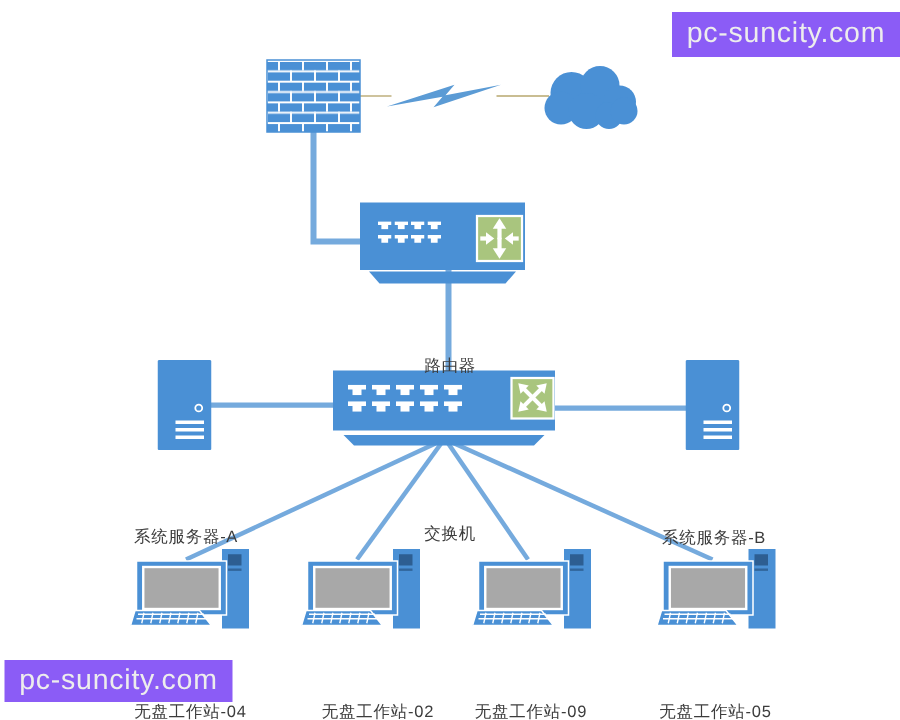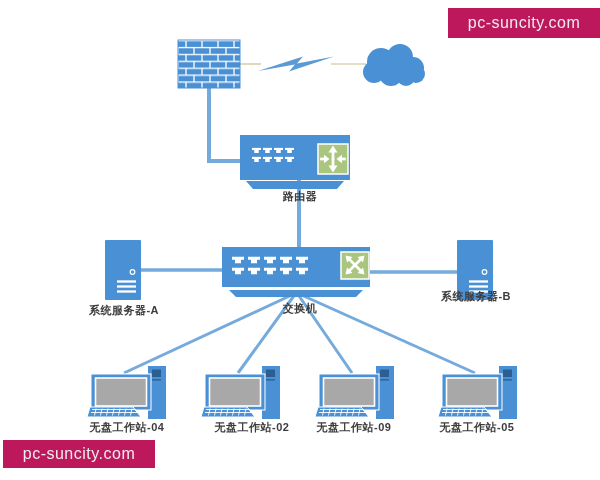--- a/index.html
+++ b/index.html
@@ -1,21 +1,21 @@
 <!DOCTYPE html>
 <html><head>
 <meta charset="utf-8">
 <style>
   html,body{margin:0;padding:0;background:#ffffff;}
   .stage{position:relative;width:600px;height:480px;background:#ffffff;overflow:hidden;
          font-family:"Liberation Sans","DejaVu Sans",sans-serif;}
   svg{position:absolute;left:0;top:0;}
   .node-label{position:absolute;transform:translateX(-50%);white-space:nowrap;
-              font-size:11px;font-weight:700;color:#3c3c3c;letter-spacing:0.5px;}
-  .watermark{position:absolute;background:#be185d;color:#ededed;font-size:16px;
+              font-size:11px;font-weight:400;color:#3c3c3c;letter-spacing:0.5px;margin-top:47px;}
+  .watermark{position:absolute;background:#8b5cf6;color:#ededed;font-size:19px;
              display:flex;align-items:center;justify-content:center;letter-spacing:0.5px;}
   .wm-tr{left:448px;top:8px;width:152px;height:30px;}
   .wm-bl{left:3px;top:440px;width:152px;height:28px;}
 </style>
 </head>
 <body>
 
 <div class="stage">
 
   <svg width="600" height="480" viewBox="0 0 600 480">
@@ -157,21 +157,21 @@
 
     <use href="#workstation" x="87" y="365" width="80" height="58"></use>
     <use href="#workstation" x="201" y="365" width="80" height="58"></use>
     <use href="#workstation" x="315" y="365" width="80" height="58"></use>
     <use href="#workstation" x="438" y="365" width="80" height="58"></use>
   </svg>
 
   <div class="node-label" style="left:300px;top:189px;">路由器</div>
   <div class="node-label" style="left:300px;top:301px;">交换机</div>
   <div class="node-label" style="left:124px;top:303px;text-align:right;">系统服务器-A</div>
-  <div class="node-label" style="left:476px;top:289px;">系统服务器-B</div>
+  <div class="node-label" style="left:476px;top:304px;">系统服务器-B</div>
   <div class="node-label" style="left:127px;top:420px;">无盘工作站-04</div>
   <div class="node-label" style="left:252px;top:420px;">无盘工作站-02</div>
   <div class="node-label" style="left:354px;top:420px;">无盘工作站-09</div>
   <div class="node-label" style="left:477px;top:420px;">无盘工作站-05</div>
 
   <div class="watermark wm-tr">pc-suncity.com</div>
   <div class="watermark wm-bl">pc-suncity.com</div>
 </div>
 
 </body></html>

